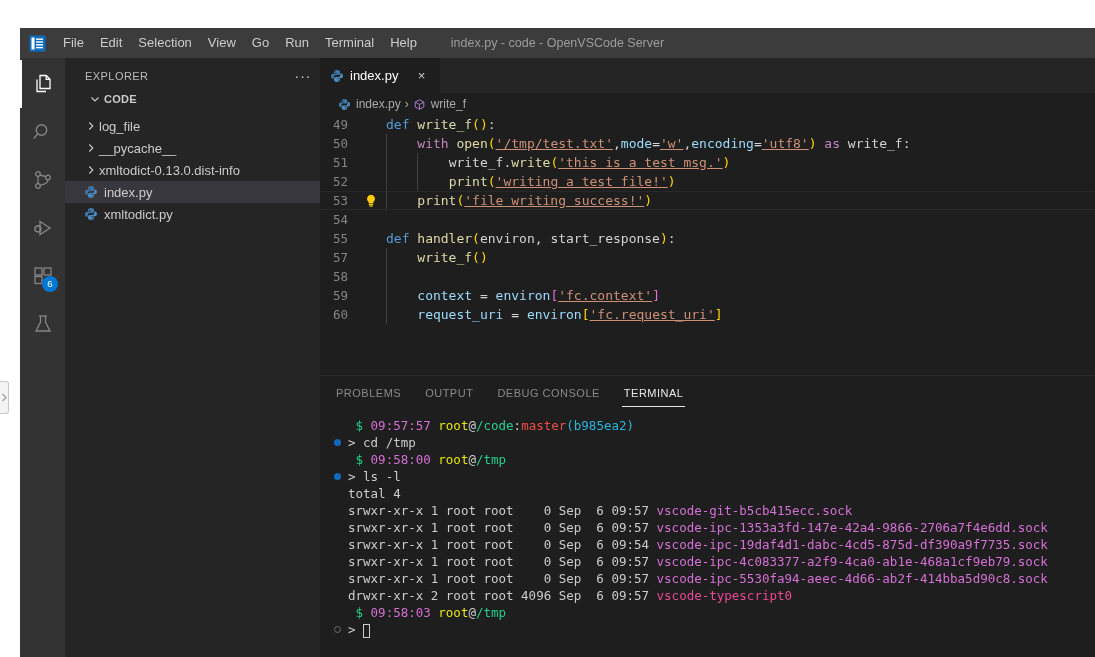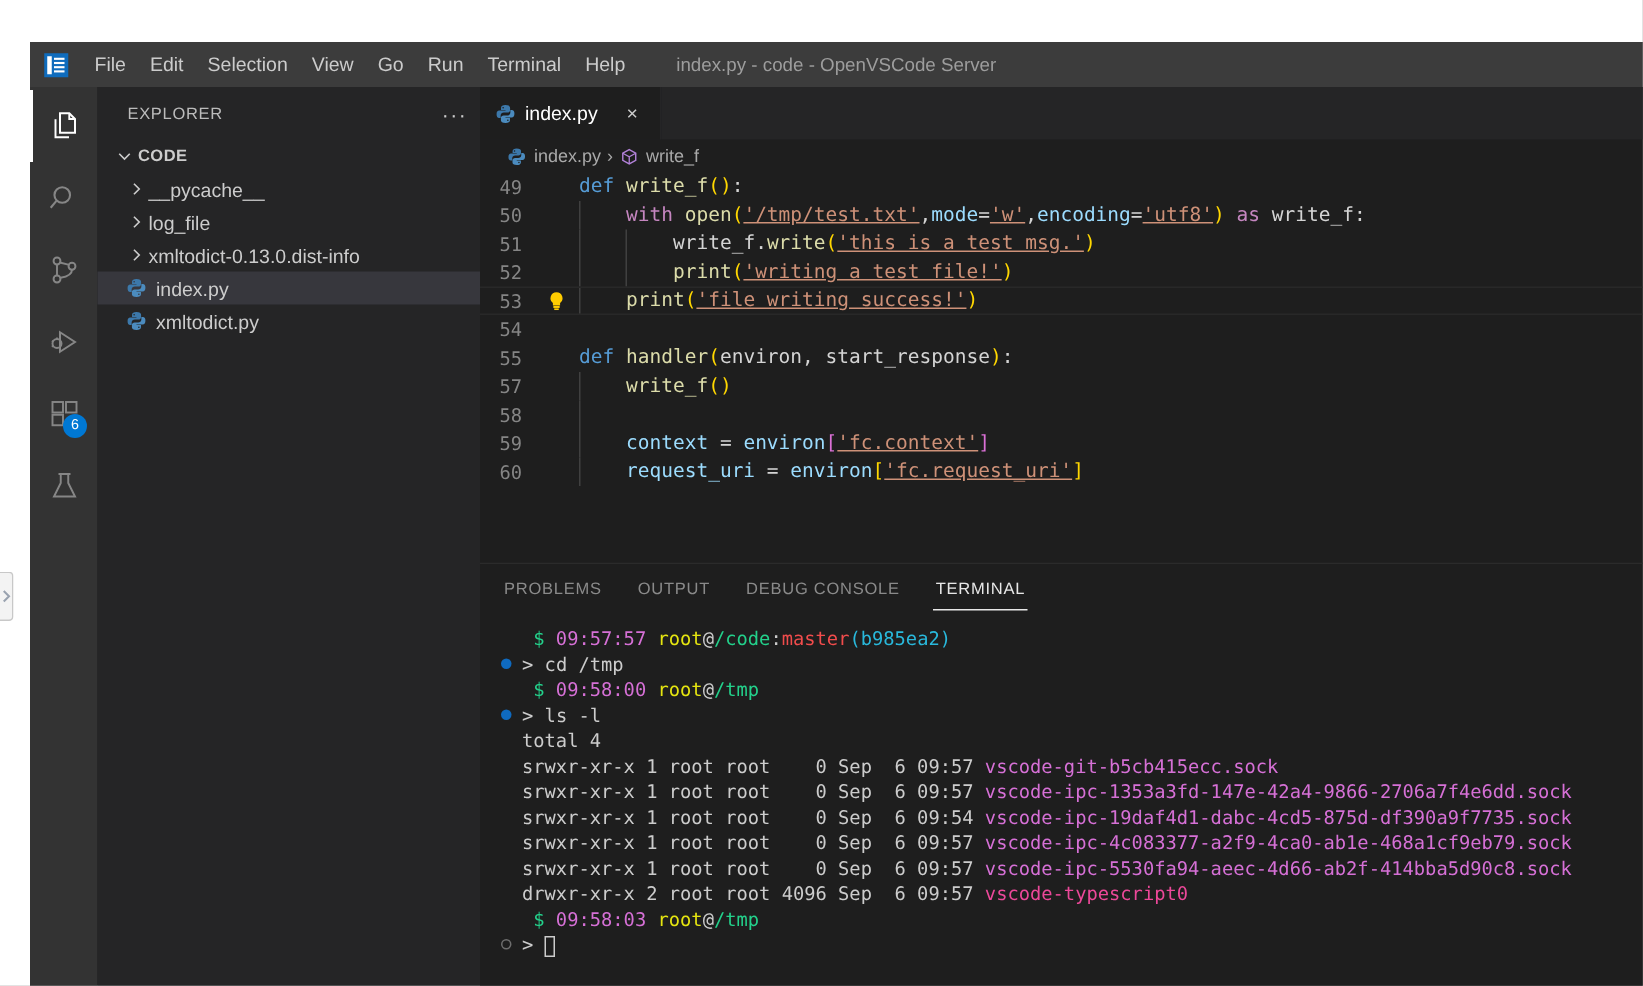--- a/index.html
+++ b/index.html
@@ -177,22 +177,21 @@
     color: #cccccc;
     font-size: 14px;
     letter-spacing: 1px;
     cursor: pointer;
     border-radius: 3px;
   }
 
   .tree-section-title {
     height: 22px;
     display: flex;
-    align-items: center;
-    padding-left: 12px;
+    padding-left: 24px;
     font-size: 11px;
     font-weight: bold;
     letter-spacing: 0.3px;
     color: #cccccc;
     cursor: pointer;
   }
   .tree-section-title .tw { margin-right: 3px; display: flex; }
 
   .tree-row {
     height: 22px;
@@ -547,30 +546,30 @@
           </span>
           <span>CODE</span>
         </div>
 
         <div class="tree-row">
           <span class="twisty">
             <svg width="12" height="12" viewBox="0 0 12 12">
                 <path d="M4.3 2.5 L7.8 6 L4.3 9.5" fill="none" stroke="#cccccc" stroke-width="1.1"></path>
               </svg>
           </span>
-          <span class="label">__pycache__</span>
+          <span class="label">log_file</span>
         </div>
 
         <div class="tree-row">
           <span class="twisty">
             <svg width="12" height="12" viewBox="0 0 12 12">
                 <path d="M4.3 2.5 L7.8 6 L4.3 9.5" fill="none" stroke="#cccccc" stroke-width="1.1"></path>
               </svg>
           </span>
-          <span class="label">log_file</span>
+          <span class="label">__pycache__</span>
         </div>
 
         <div class="tree-row">
           <span class="twisty">
             <svg width="12" height="12" viewBox="0 0 12 12">
                 <path d="M4.3 2.5 L7.8 6 L4.3 9.5" fill="none" stroke="#cccccc" stroke-width="1.1"></path>
               </svg>
           </span>
           <span class="label">xmltodict-0.13.0.dist-info</span>
         </div>

